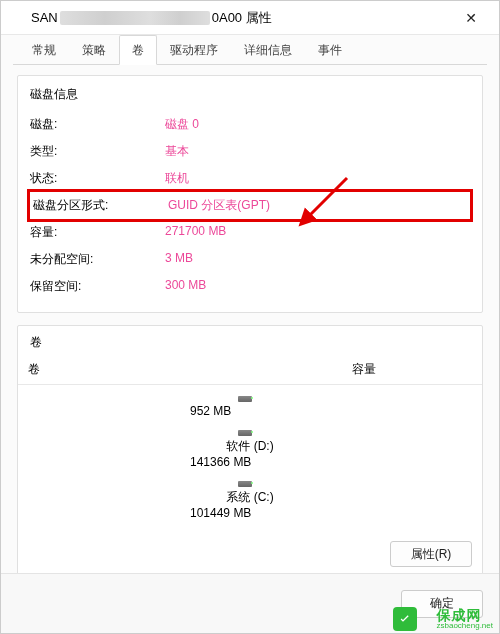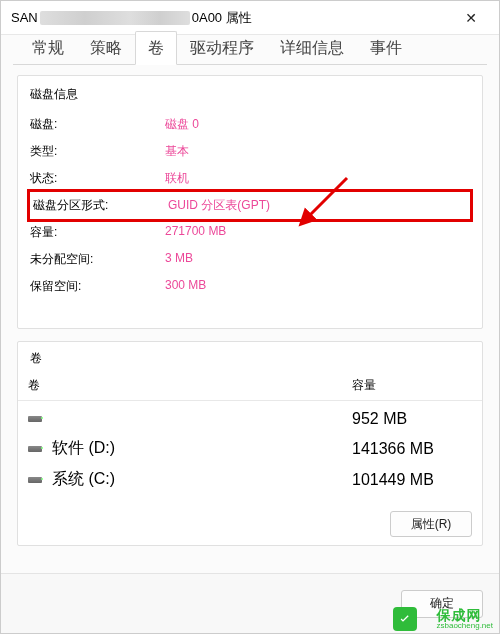--- a/index.html
+++ b/index.html
@@ -27,20 +27,21 @@
     align-items: center;
     padding: 0 8px 0 10px;
     border-bottom: 1px solid #e8e8e8;
   }
   .title-text {
     flex: 0 0 auto;
     font-size: 13px;
     display: flex;
     align-items: center;
     gap: 0;
+    margin-left: 20px;
   }
   .title-blur {
     display: inline-block;
     width: 150px;
     height: 14px;
     background: linear-gradient(90deg, #dedede, #cfcfcf 30%, #dedede 60%, #cfcfcf 80%, #dedede);
     border-radius: 2px;
     margin: 0 2px;
   }
   .spacer { flex: 1; }
@@ -63,42 +64,42 @@
   }
   .tabs::after {
     content: "";
     position: absolute;
     left: 12px; right: 12px; bottom: 0;
     height: 1px;
     background: #d8d8d8;
   }
   .tab {
     padding: 6px 12px 5px;
-    font-size: 16px;
+    font-size: 12px;
     color: #444;
     border: 1px solid transparent;
     position: relative;
     z-index: 1;
   }
   .tab.active {
     background: #fff;
     border: 1px solid #d8d8d8;
     border-bottom: 1px solid #fff;
     border-radius: 2px 2px 0 0;
   }
   .content {
     flex: 1;
     padding: 10px 16px 10px 16px;
     overflow: hidden;
     position: relative;
   }
   .group {
     border: 1px solid #e0e0e0;
     border-radius: 2px;
-    padding: 10px 12px 28px;
+    padding: 10px 12px 12px;
     margin-bottom: 12px;
     background: #fff;
   }
   .group-title {
     font-size: 12px;
     color: #000;
     margin-bottom: 8px;
   }
   .info-row {
     display: flex;
@@ -132,21 +133,22 @@
   }
   .vol-col-name { flex: 1; }
   .vol-col-cap { width: 120px; }
   .vol-list {
     padding: 4px 10px 8px;
   }
   .vol-row {
     display: flex;
     align-items: center;
     padding: 5px 0;
-    font-size: 16px;
+    font-size: 12px;
+    flex-direction: column;
   }
   .drive-icon {
     width: 16px; height: 10px;
     margin-right: 8px;
     position: relative;
   }
   .drive-icon::before {
     content: "";
     position: absolute;
     left: 0; top: 2px;

